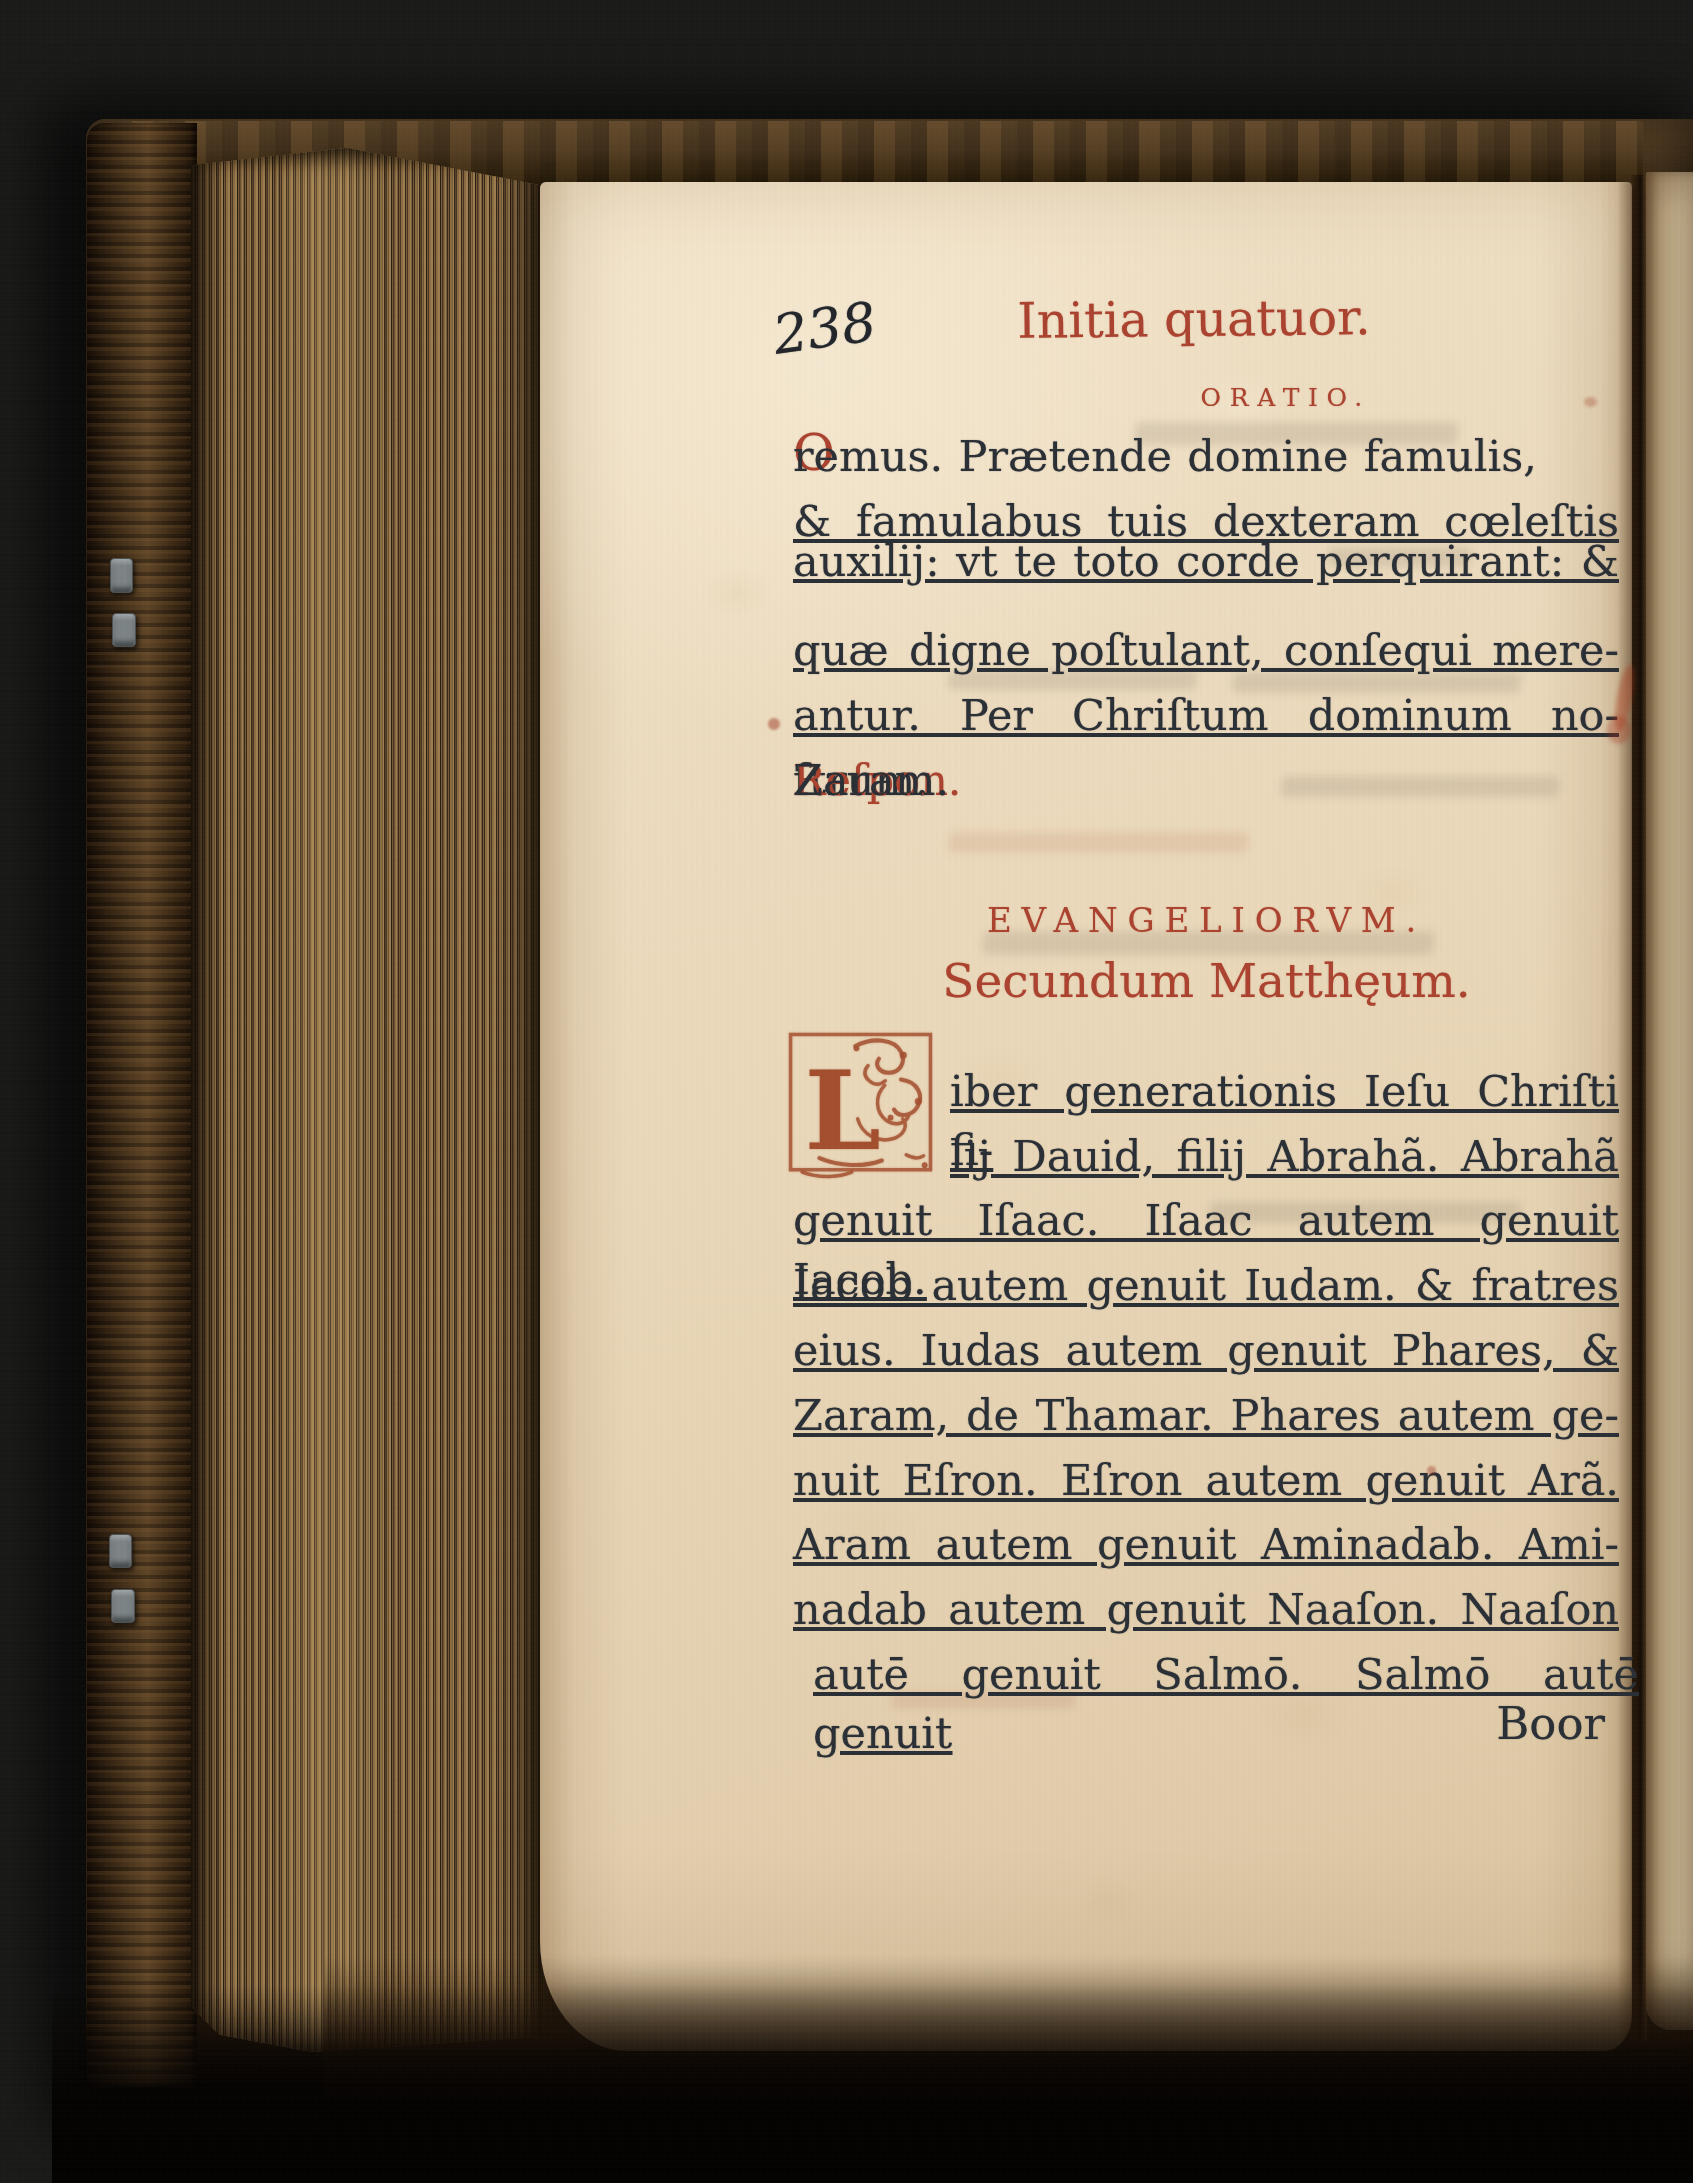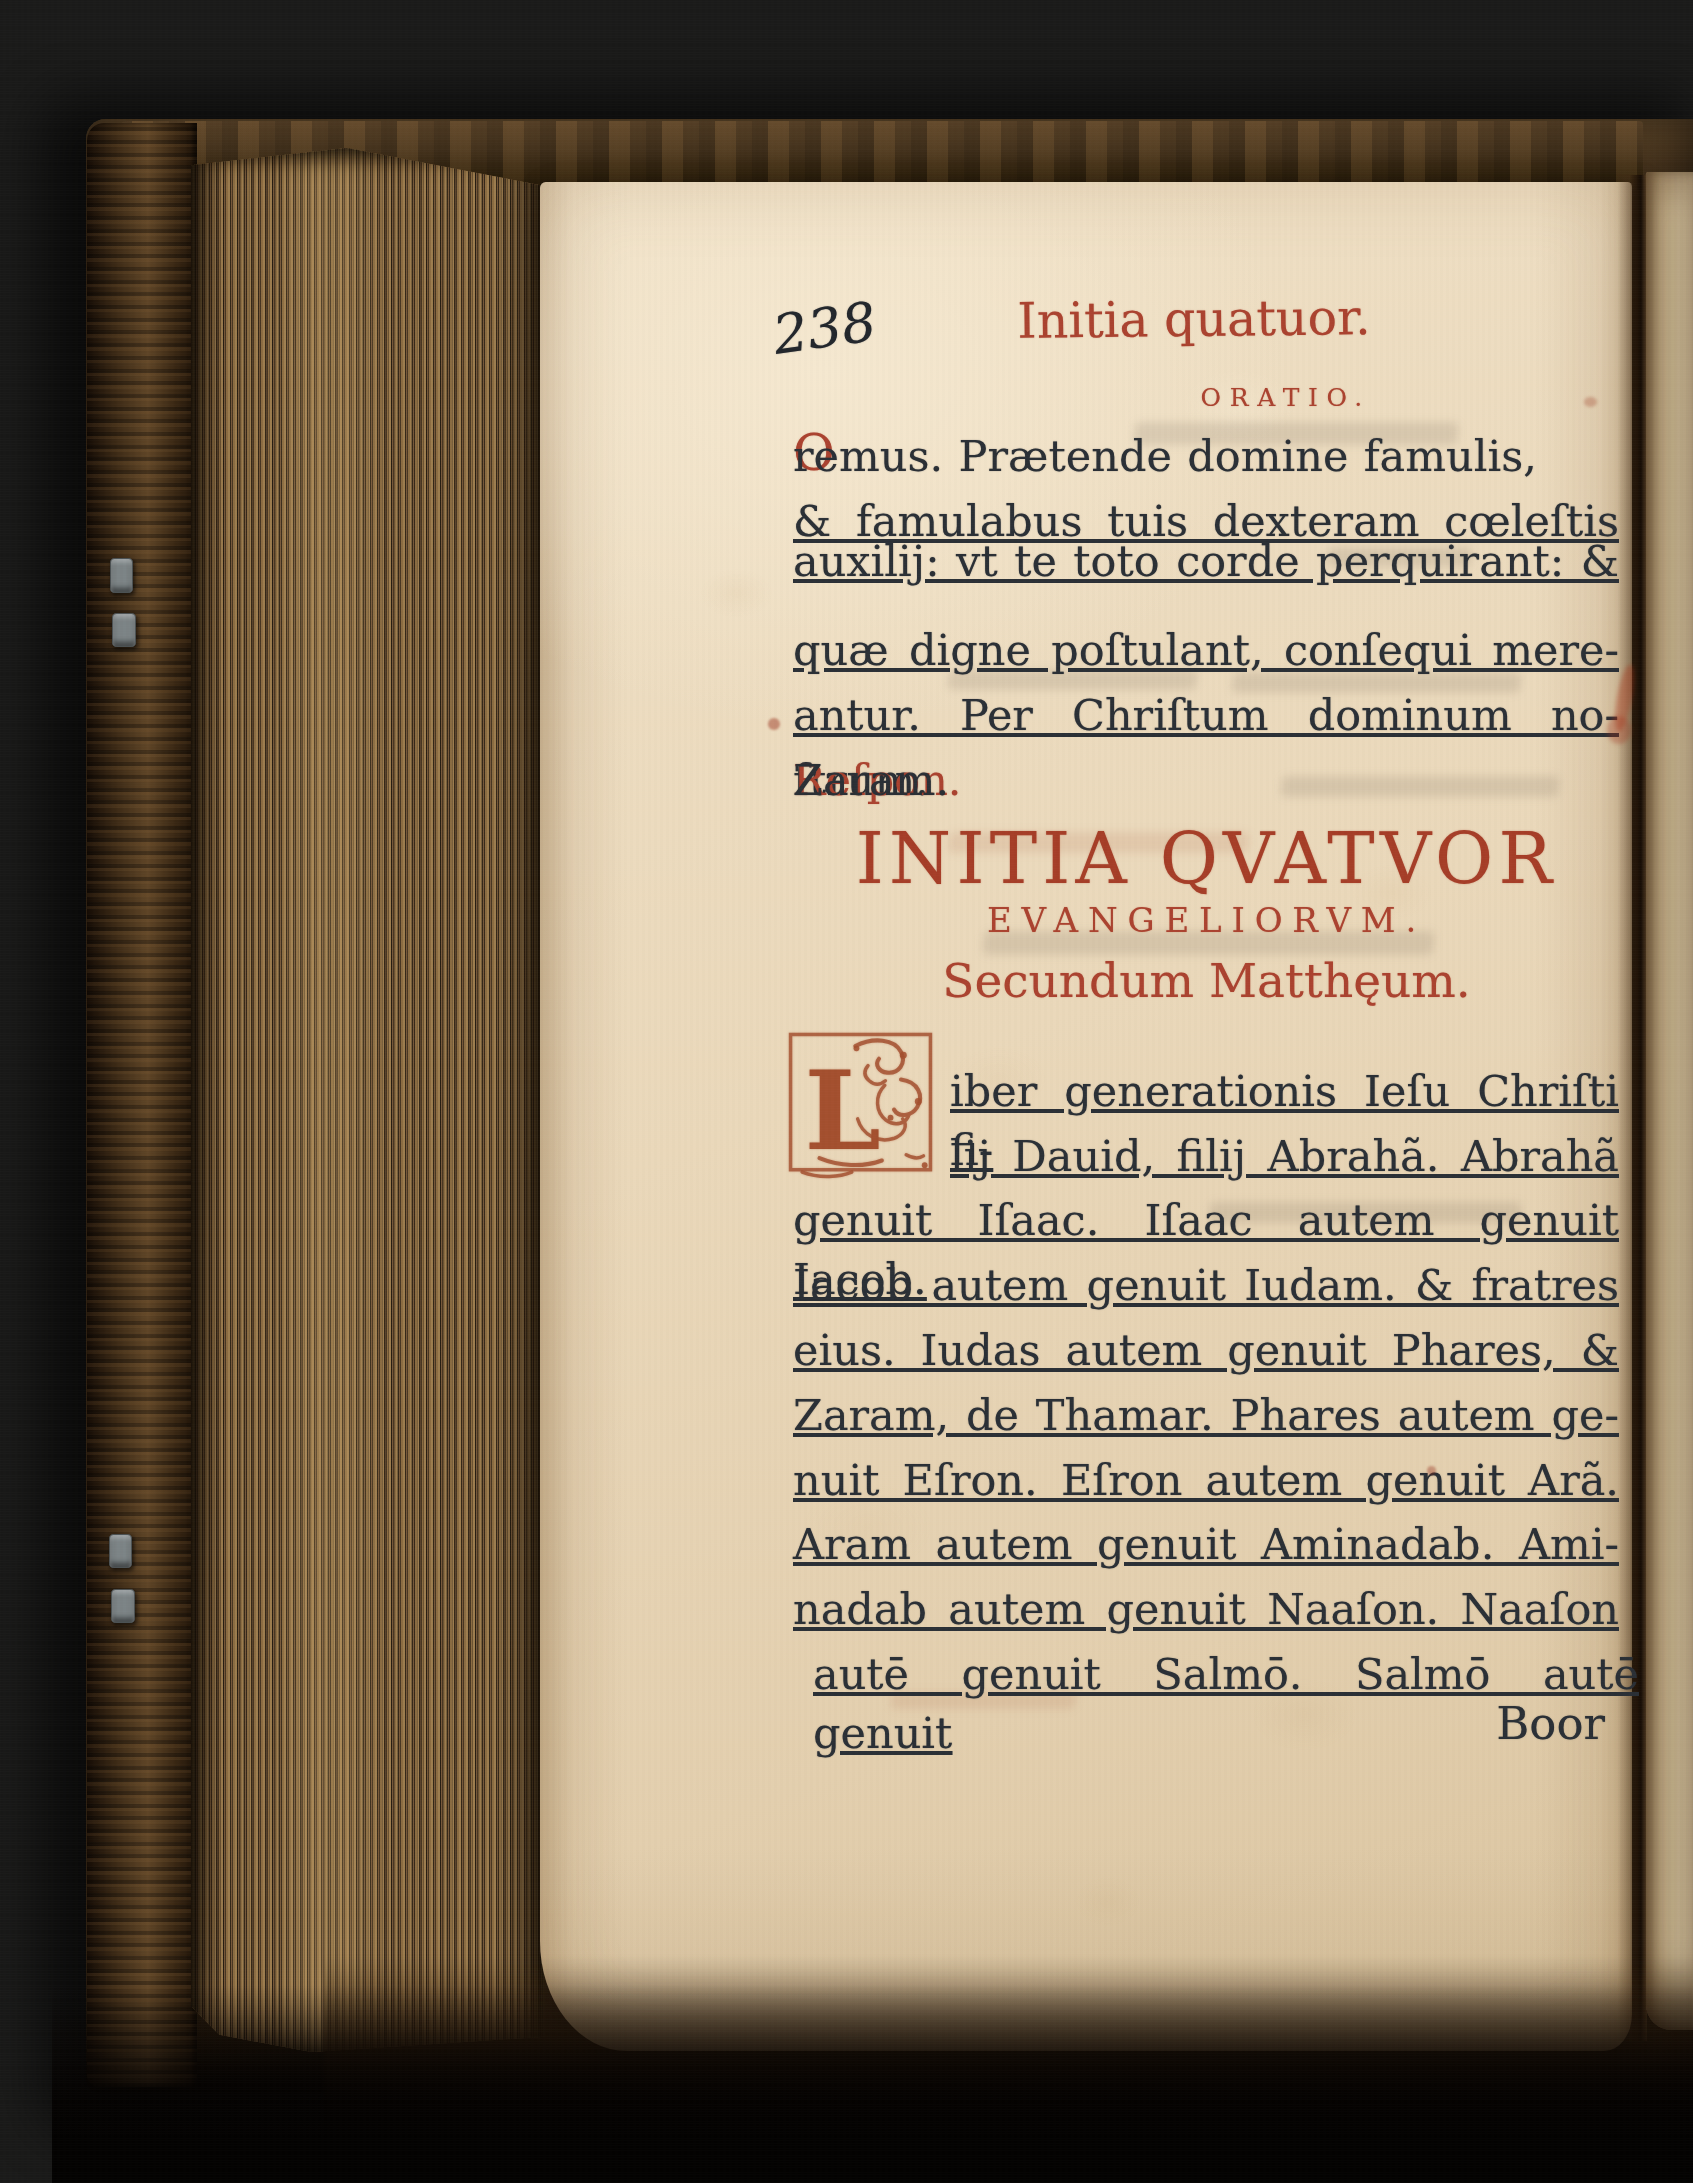--- a/index.html
+++ b/index.html
@@ -185,21 +185,20 @@
   <div class="line just l2 ink">&amp; famulabus tuis dexteram cœleſtis</div>
   <div class="line just l3 ink">auxilij: vt te toto corde perquirant: &amp;</div>
   <div class="line just l5 ink">antur. Per Chriſtum dominum no-</div>
   <div class="line just l4 ink">quæ digne poſtulant, conſequi mere-</div>
   <div class="line l6 ink">
       <span class="gap">ſtrum.</span>
       <span class="redink gap">Reſpon.</span>
       <span>Zaram.</span>
     </div>
 
-  <div class="h-initia">INITIA QVATVOR</div>
   <div class="h-evang redink">EVANGELIORVM.</div>
   <div class="h-secundum redink">Secundum Matthęum.</div>
 
   <svg class="dropcap" viewBox="0 0 254 256">
     <rect x="6" y="6" width="242" height="234" fill="none" stroke="currentColor" stroke-width="6" opacity=".8"></rect>
     <g fill="none" stroke="currentColor" stroke-linecap="round" opacity=".82">
       <path d="M118 26 C150 10 186 14 197 36 C207 56 193 74 173 72 C159 71 151 58 159 48" stroke-width="7"></path>
       <path d="M197 84 C227 88 237 112 225 132 C215 148 193 150 185 136" stroke-width="7"></path>
       <path d="M169 94 C151 112 153 140 171 154 C187 166 207 160 211 144" stroke-width="6"></path>
       <path d="M122 152 C130 180 158 194 184 186 C202 180 210 164 200 152" stroke-width="6"></path>

